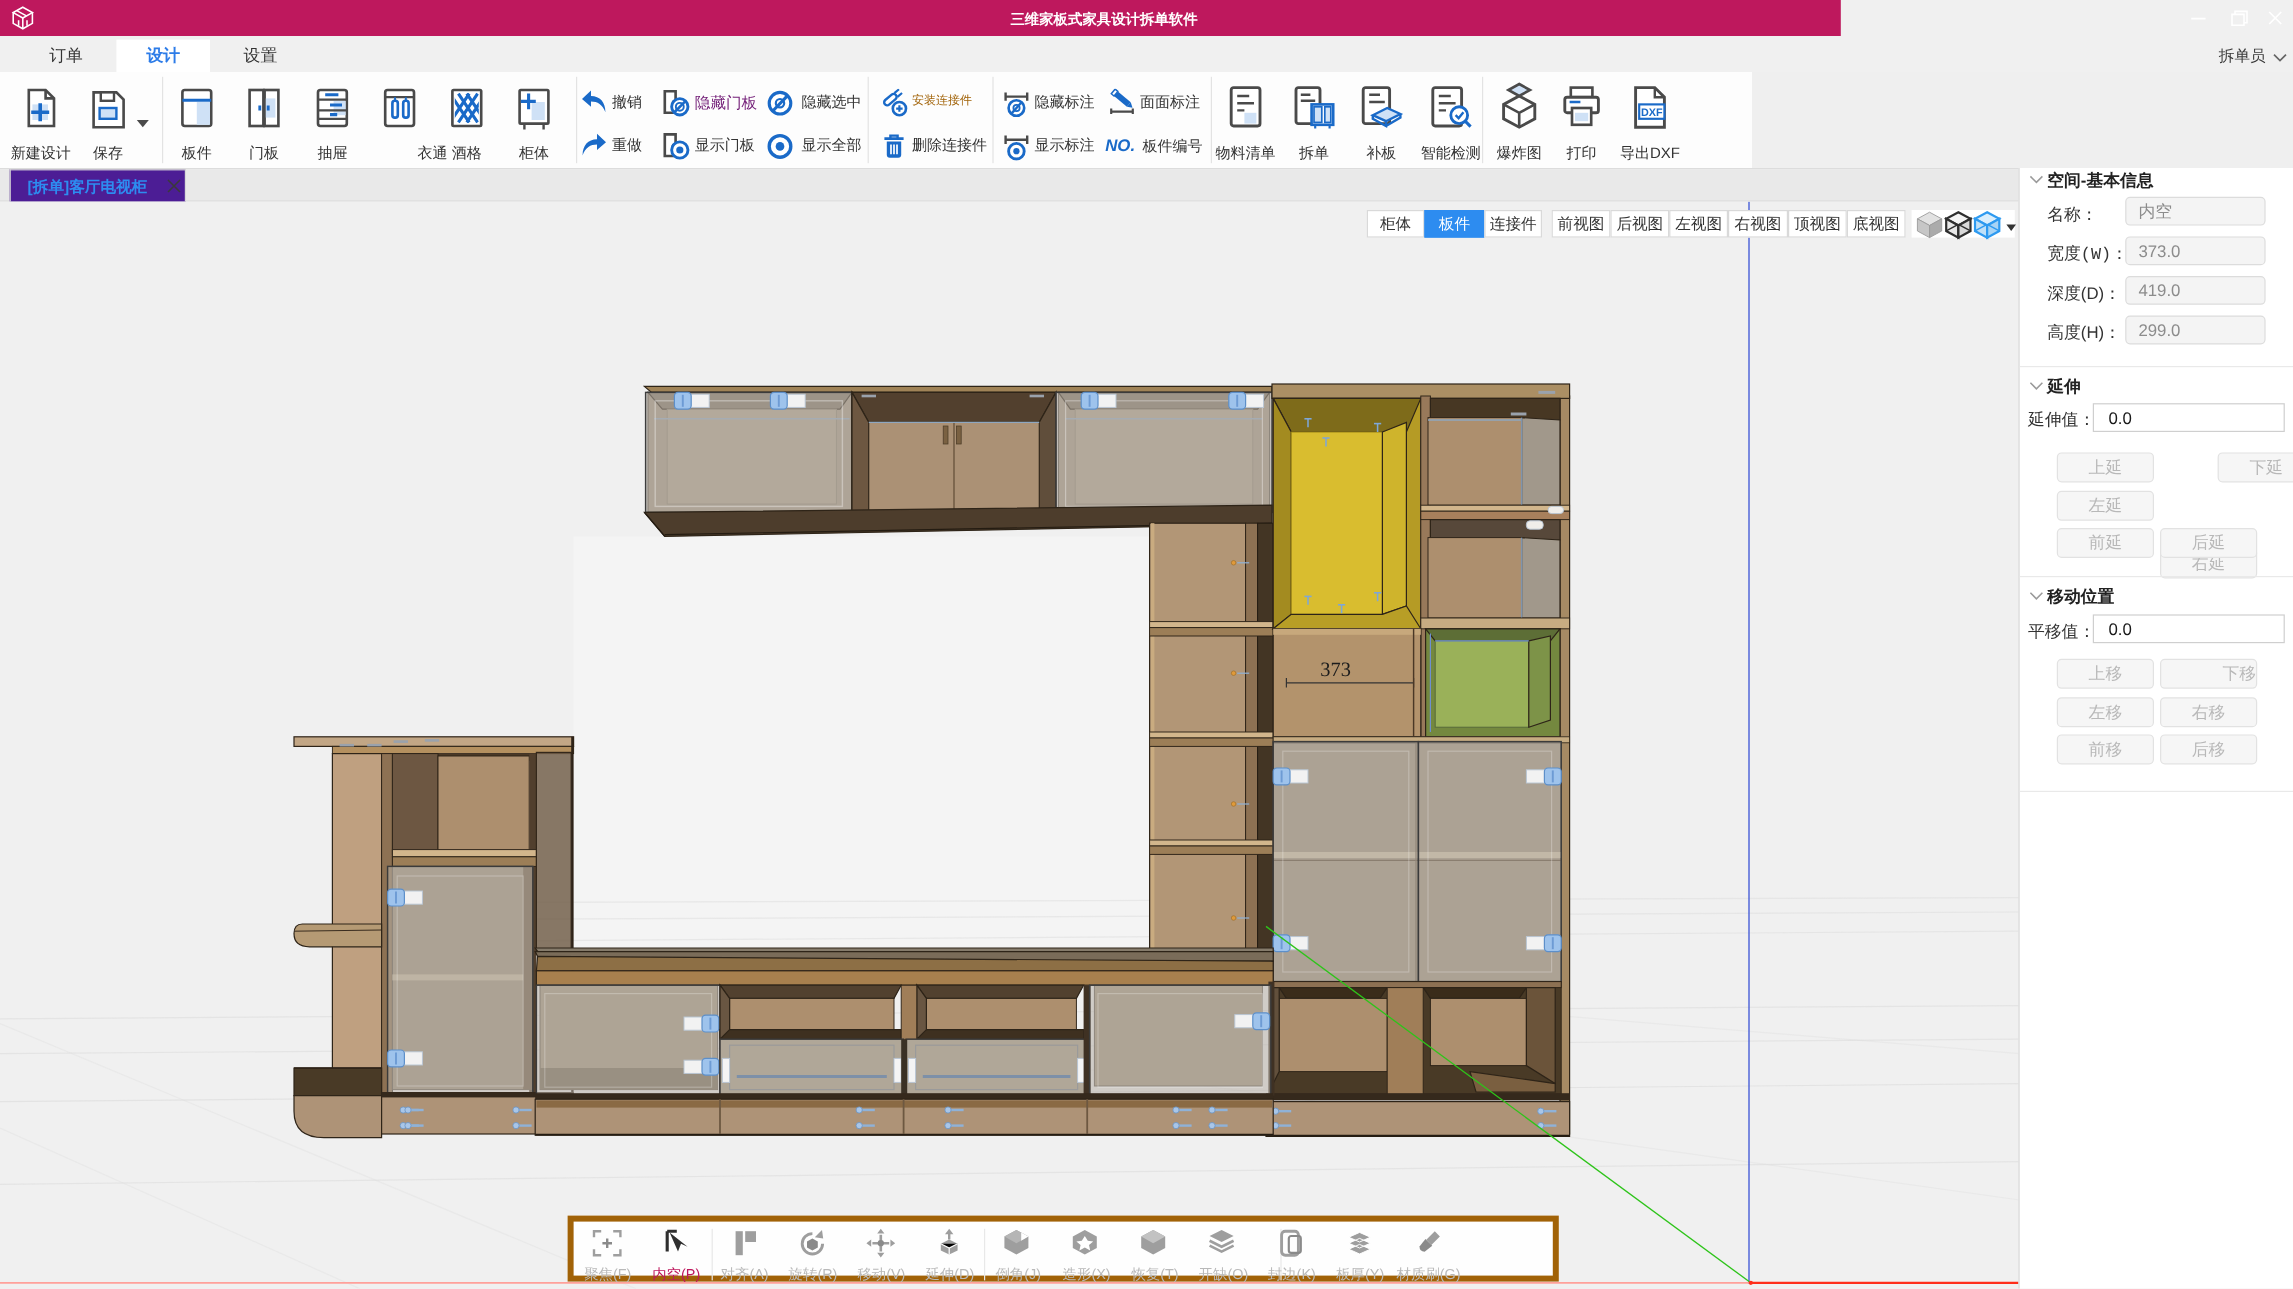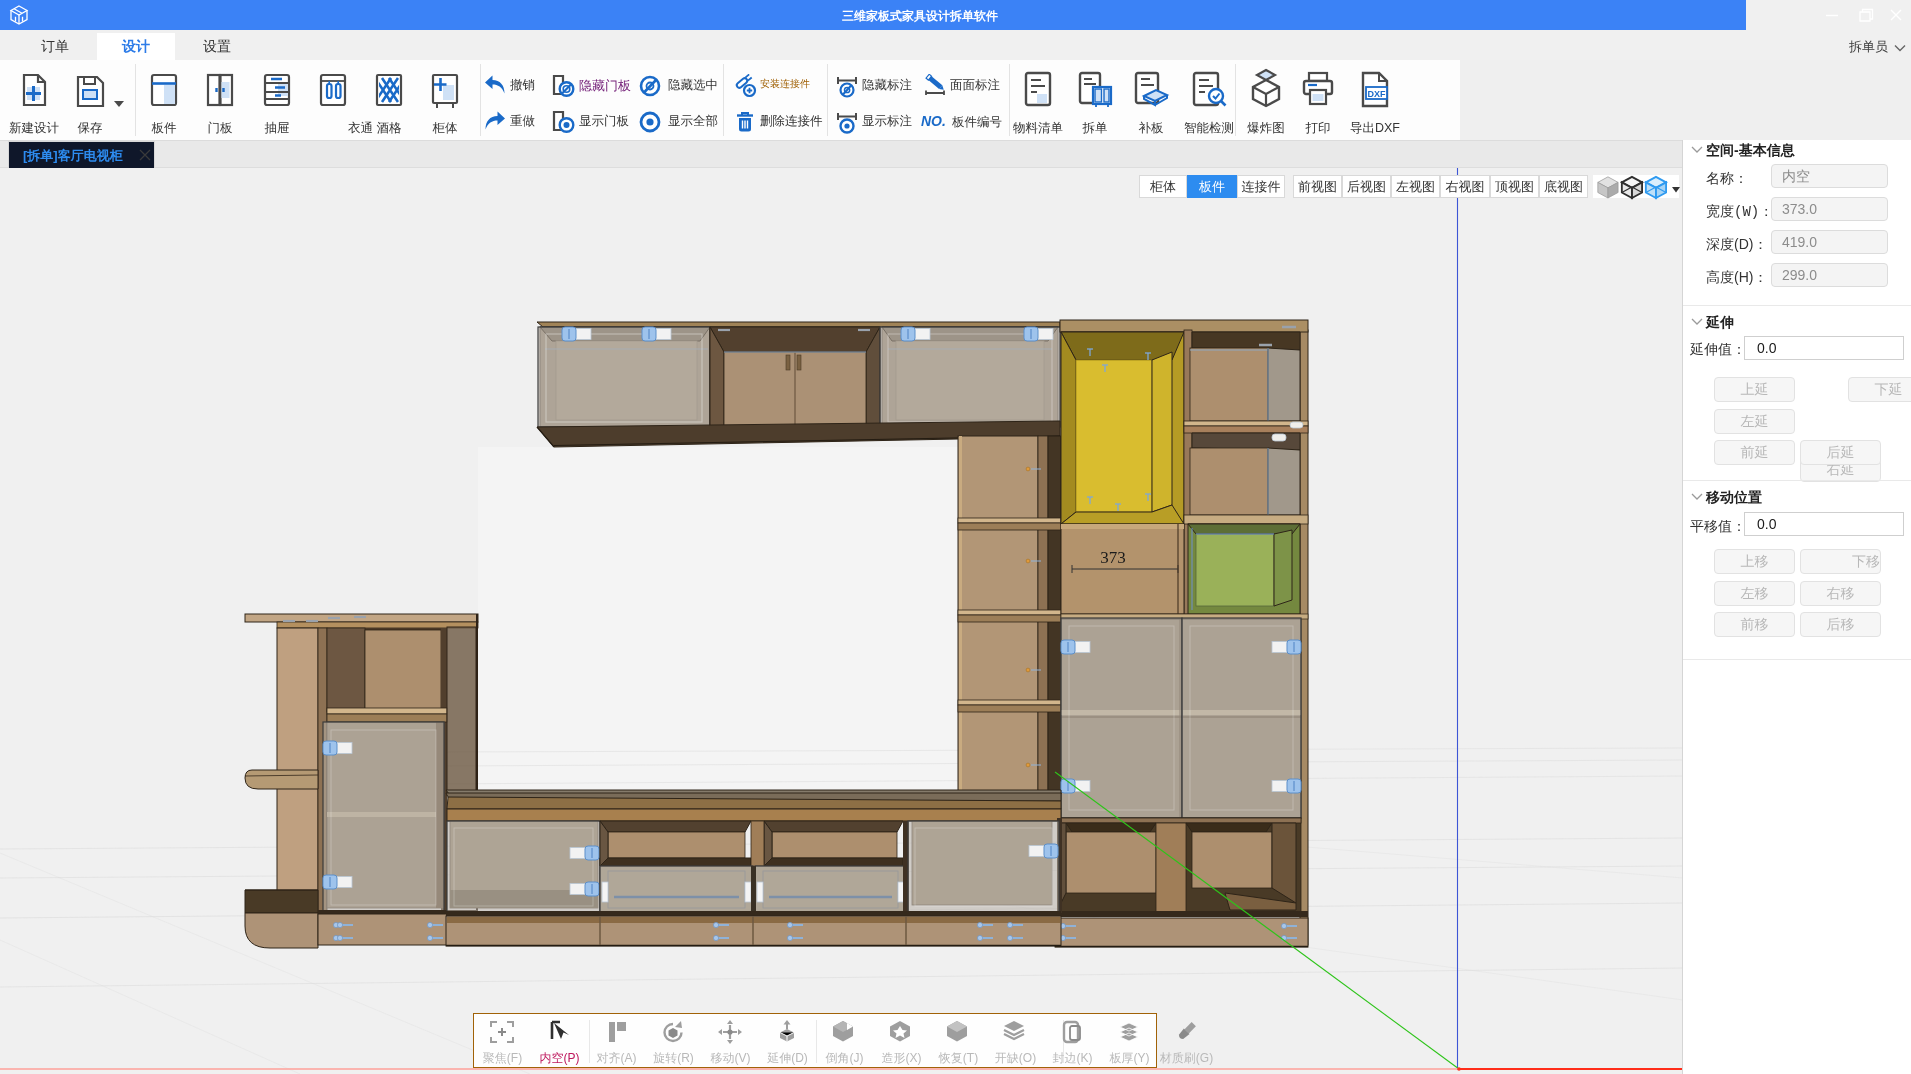--- a/index.html
+++ b/index.html
@@ -1,40 +1,40 @@
 <!DOCTYPE html>
 <html><head>
 <meta charset="utf-8">
 <style>
   * { margin:0; padding:0; box-sizing:border-box; }
   html,body { width:1911px; height:1074px; overflow:hidden; font-family:"Liberation Sans", sans-serif; background:#f0f0f0; }
   .abs { position:absolute; }
   #page { position:relative; width:1911px; height:1074px; }
   
-  #titlebar { position:absolute; left:0; top:0; width:1746px; height:30px; background:#3b82f6; }
+  #titlebar { position:absolute; left:0; top:0; width:1534px; height:30px; background:#be185d; }
   #titlebar .title { position:absolute; left:842px; top:8px; color:#fff; font-size:12px; font-weight:bold; white-space:nowrap; }
   .winbtn { position:absolute; top:0; width:32px; height:30px; }
   
   #menurow { position:absolute; left:0; top:30px; width:1911px; height:30px; background:#f0f0f0; }
   .menutab { position:absolute; top:3px; height:27px; line-height:27px; font-size:14px; color:#333; text-align:center; }
   .menutab.active { background:#fff; color:#2d7ce8; font-weight:bold; }
   
   #toolbar { position:absolute; left:0; top:60px; width:1460px; height:81px; background:#fdfdfd; border-bottom:1px solid #dcdcdc; }
   #toolbar-right { position:absolute; left:1460px; top:60px; width:451px; height:81px; background:#efefef; border-bottom:1px solid #dcdcdc; }
   .tsep { position:absolute; top:4px; width:1px; height:72px; background:#e3e3e3; }
   
   #docrow { position:absolute; left:0; top:141px; width:1683px; height:27px; background:#e9e9e9; border-bottom:1px solid #ddd; }
-  #doctab { position:absolute; left:8px; top:0; width:147px; height:27px; background:#0f172a; border:1px solid #d8d8d8; border-bottom:none; }
+  #doctab { position:absolute; left:8px; top:0; width:147px; height:27px; background:#4c1d95; border:1px solid #d8d8d8; border-bottom:none; }
   #doctab .txt { position:absolute; left:14px; top:5px; font-size:13px; color:#2d8cf0; font-weight:bold; }
   
   #viewport { position:absolute; left:0; top:168px; width:1683px; height:906px; background:#f0f0f0; overflow:hidden; }
   .viewbtn { position:absolute; top:7px; height:23px; line-height:21px; background:#fff; border:1px solid #d9d9d9; font-size:13px; color:#333; text-align:center; }
   .viewbtn.sel { background:#2d8cf0; border-color:#2d8cf0; color:#fff; }
   
-  #btoolbar { position:absolute; left:473px; top:845px; width:684px; height:55px; background:#fefefe; border:1px solid #a16207; }
+  #btoolbar { position:absolute; left:473px; top:845px; width:826px; height:55px; background:#fefefe; border:5px solid #a16207; }
   .bitem { position:absolute; top:0; width:57px; height:55px; text-align:center; }
   .bitem .lbl { position:absolute; left:0; right:0; top:36px; font-size:12px; color:#b9b9b9; white-space:nowrap; }
   .bitem .lbl.on { color:#be185d; }
   .bsep { position:absolute; top:6px; width:1px; height:43px; background:#e8e8e8; }
   
   #rpanel { position:absolute; left:1682px; top:140px; width:229px; height:934px; background:#fff; border-left:1px solid #d5d5d5; }
   .sechead { position:absolute; left:23px; font-size:14px; color:#222; font-weight:bold; }
   .chev { position:absolute; left:7px; color:#9a9a9a; font-size:11px; }
   .flabel { position:absolute; left:23px; font-size:14px; color:#333; }
   .finput { position:absolute; left:88px; width:117px; height:24px; border:1px solid #dcdcdc; border-radius:4px; background:#f4f4f4; font-size:14px; color:#8c8c8c; line-height:22px; padding-left:10px; }

